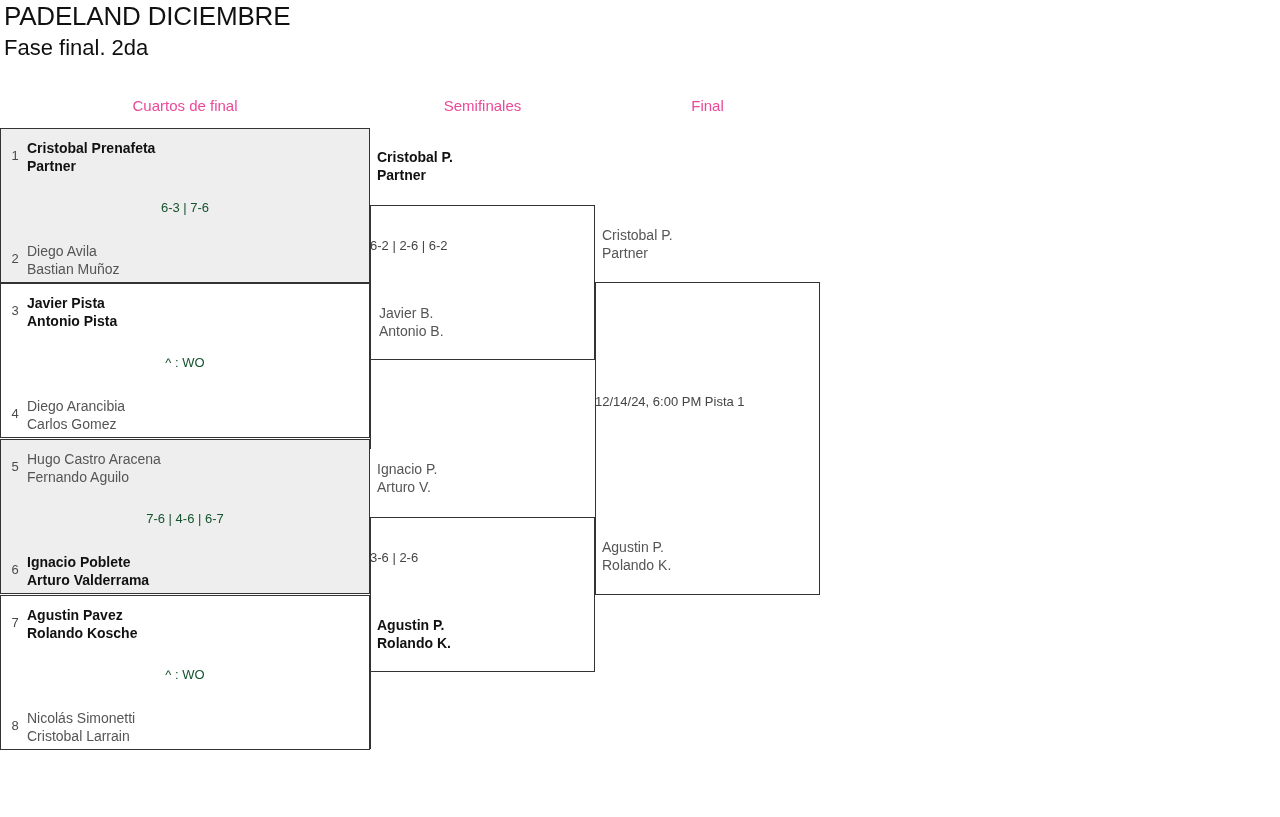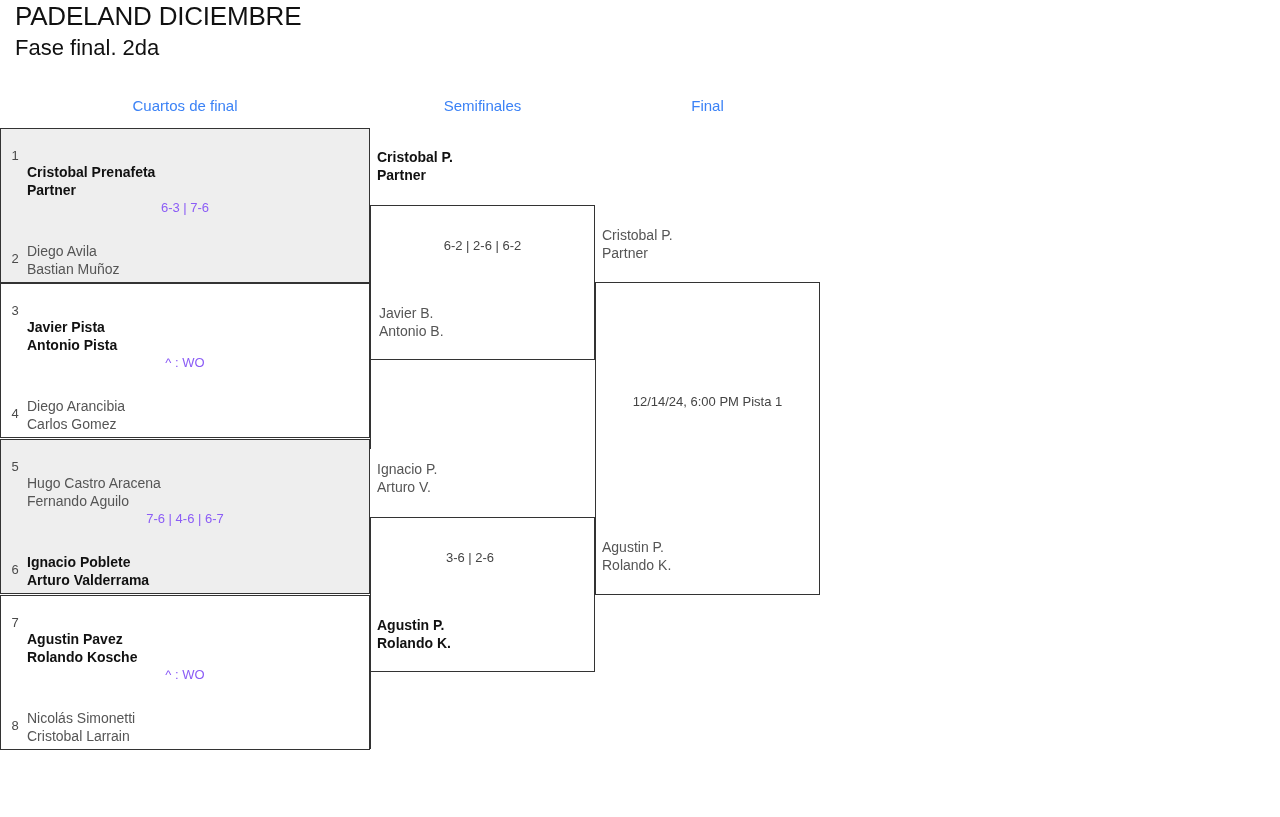--- a/index.html
+++ b/index.html
@@ -7,21 +7,21 @@
     width: 1280px;
     height: 817px;
     background: #ffffff;
     font-family: "Liberation Sans", sans-serif;
     color: #1a1a1a;
     overflow: hidden;
   }
   .page { position: relative; width: 1280px; height: 817px; }
 
   
-  .title-block { position: absolute; left: 15px; top: 0; }
+  .title-block { position: absolute; left: 4px; top: 0; }
   .tourney-title {
     font-size: 26px;
     font-weight: 400;
     letter-spacing: -0.2px;
     line-height: 33px;
     color: #111111;
     white-space: nowrap;
   }
   .tourney-phase {
     font-size: 22px;
@@ -33,21 +33,21 @@
 
   
   .logo { position: absolute; right: 8px; top: 5px; width: 226px; height: 62px; }
   .logo svg { display: block; }
 
   
   .round-head {
     position: absolute;
     font-size: 15px;
     font-weight: 400;
-    color: #3b82f6;
+    color: #ec4899;
     white-space: nowrap;
     text-align: center;
   }
   #head-qf { left: 0px;   top: 97px; width: 370px; }
   #head-sf { left: 370px; top: 97px; width: 225px; }
   #head-f  { left: 595px; top: 97px; width: 225px; }
 
   
   .qf-box {
     position: absolute;
@@ -69,44 +69,44 @@
   }
   .team {
     position: absolute;
     left: 26px;
     right: 8px;
     font-size: 14px;
     line-height: 18px;
     color: #555555;
   }
   .team.winner { color: #111111; font-weight: 700; }
-  .team.top    { top: 10px; margin-top: 24px; }
+  .team.top    { top: 10px; }
   .team.bot    { top: 113px; }
   .seed.top    { top: 19px; }
   .seed.bot    { top: 122px; }
 
   .qf-score {
     position: absolute;
     left: 0; right: 0;
     top: 71px;
     text-align: center;
     font-size: 13px;
-    color: #8b5cf6;
+    color: #14532d;
   }
 
   
   .conn-box {
     position: absolute;
     border: 1px solid #333333;
     background: transparent;
   }
   .conn-score {
     position: absolute;
     left: 0; right: 0;
-    text-align: center;
+    text-align: left;
     font-size: 13px;
     color: #444444;
   }
   .adv-team {
     position: absolute;
     font-size: 14px;
     line-height: 18px;
     color: #555555;
     white-space: nowrap;
   }

